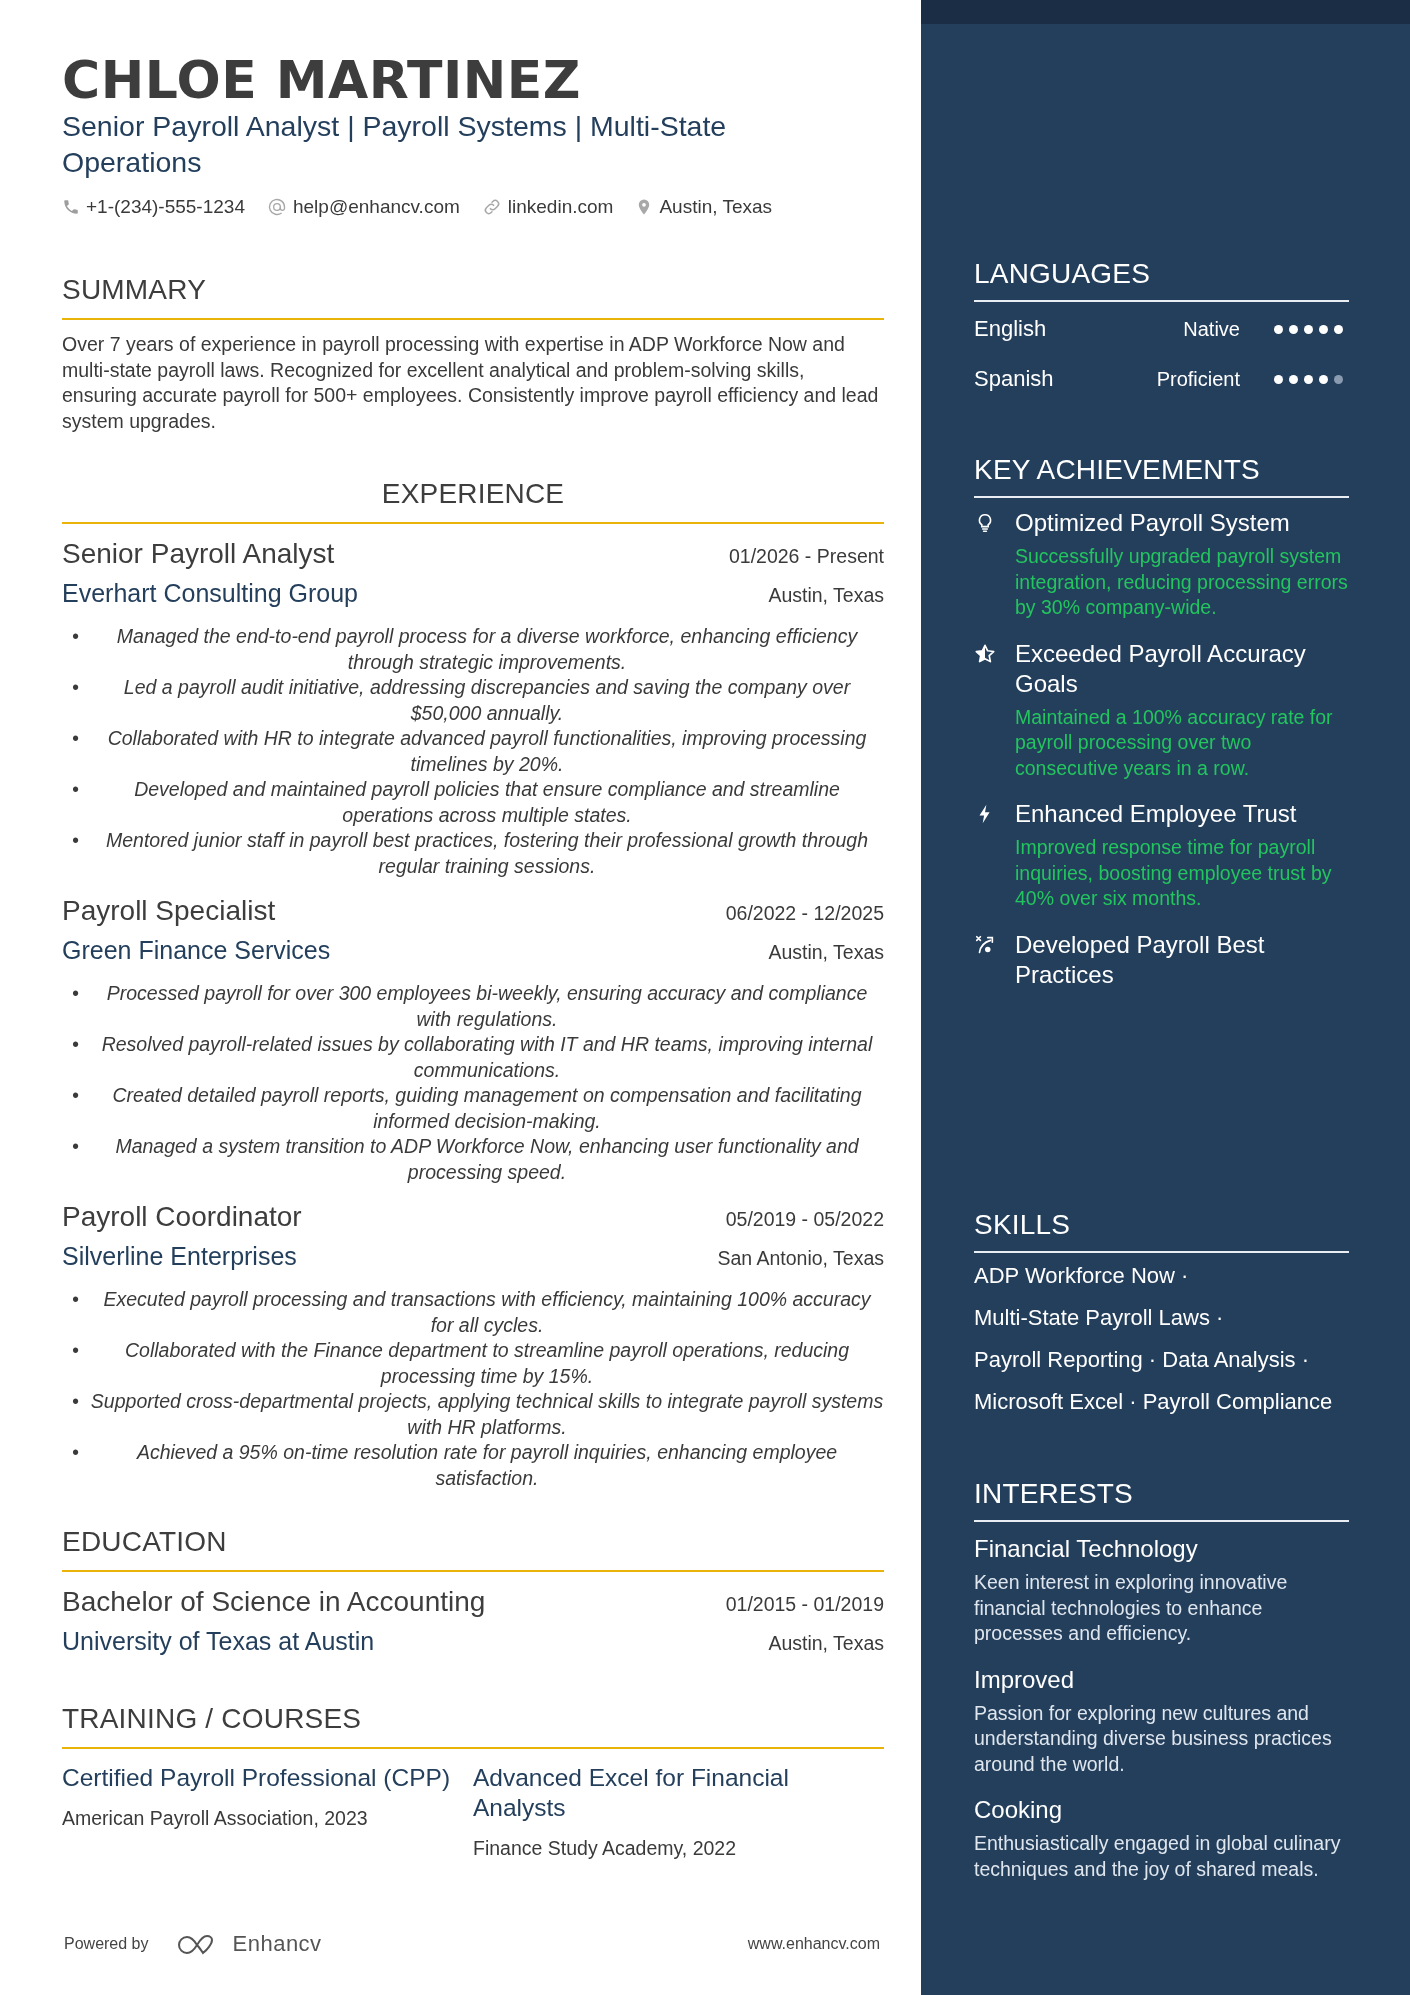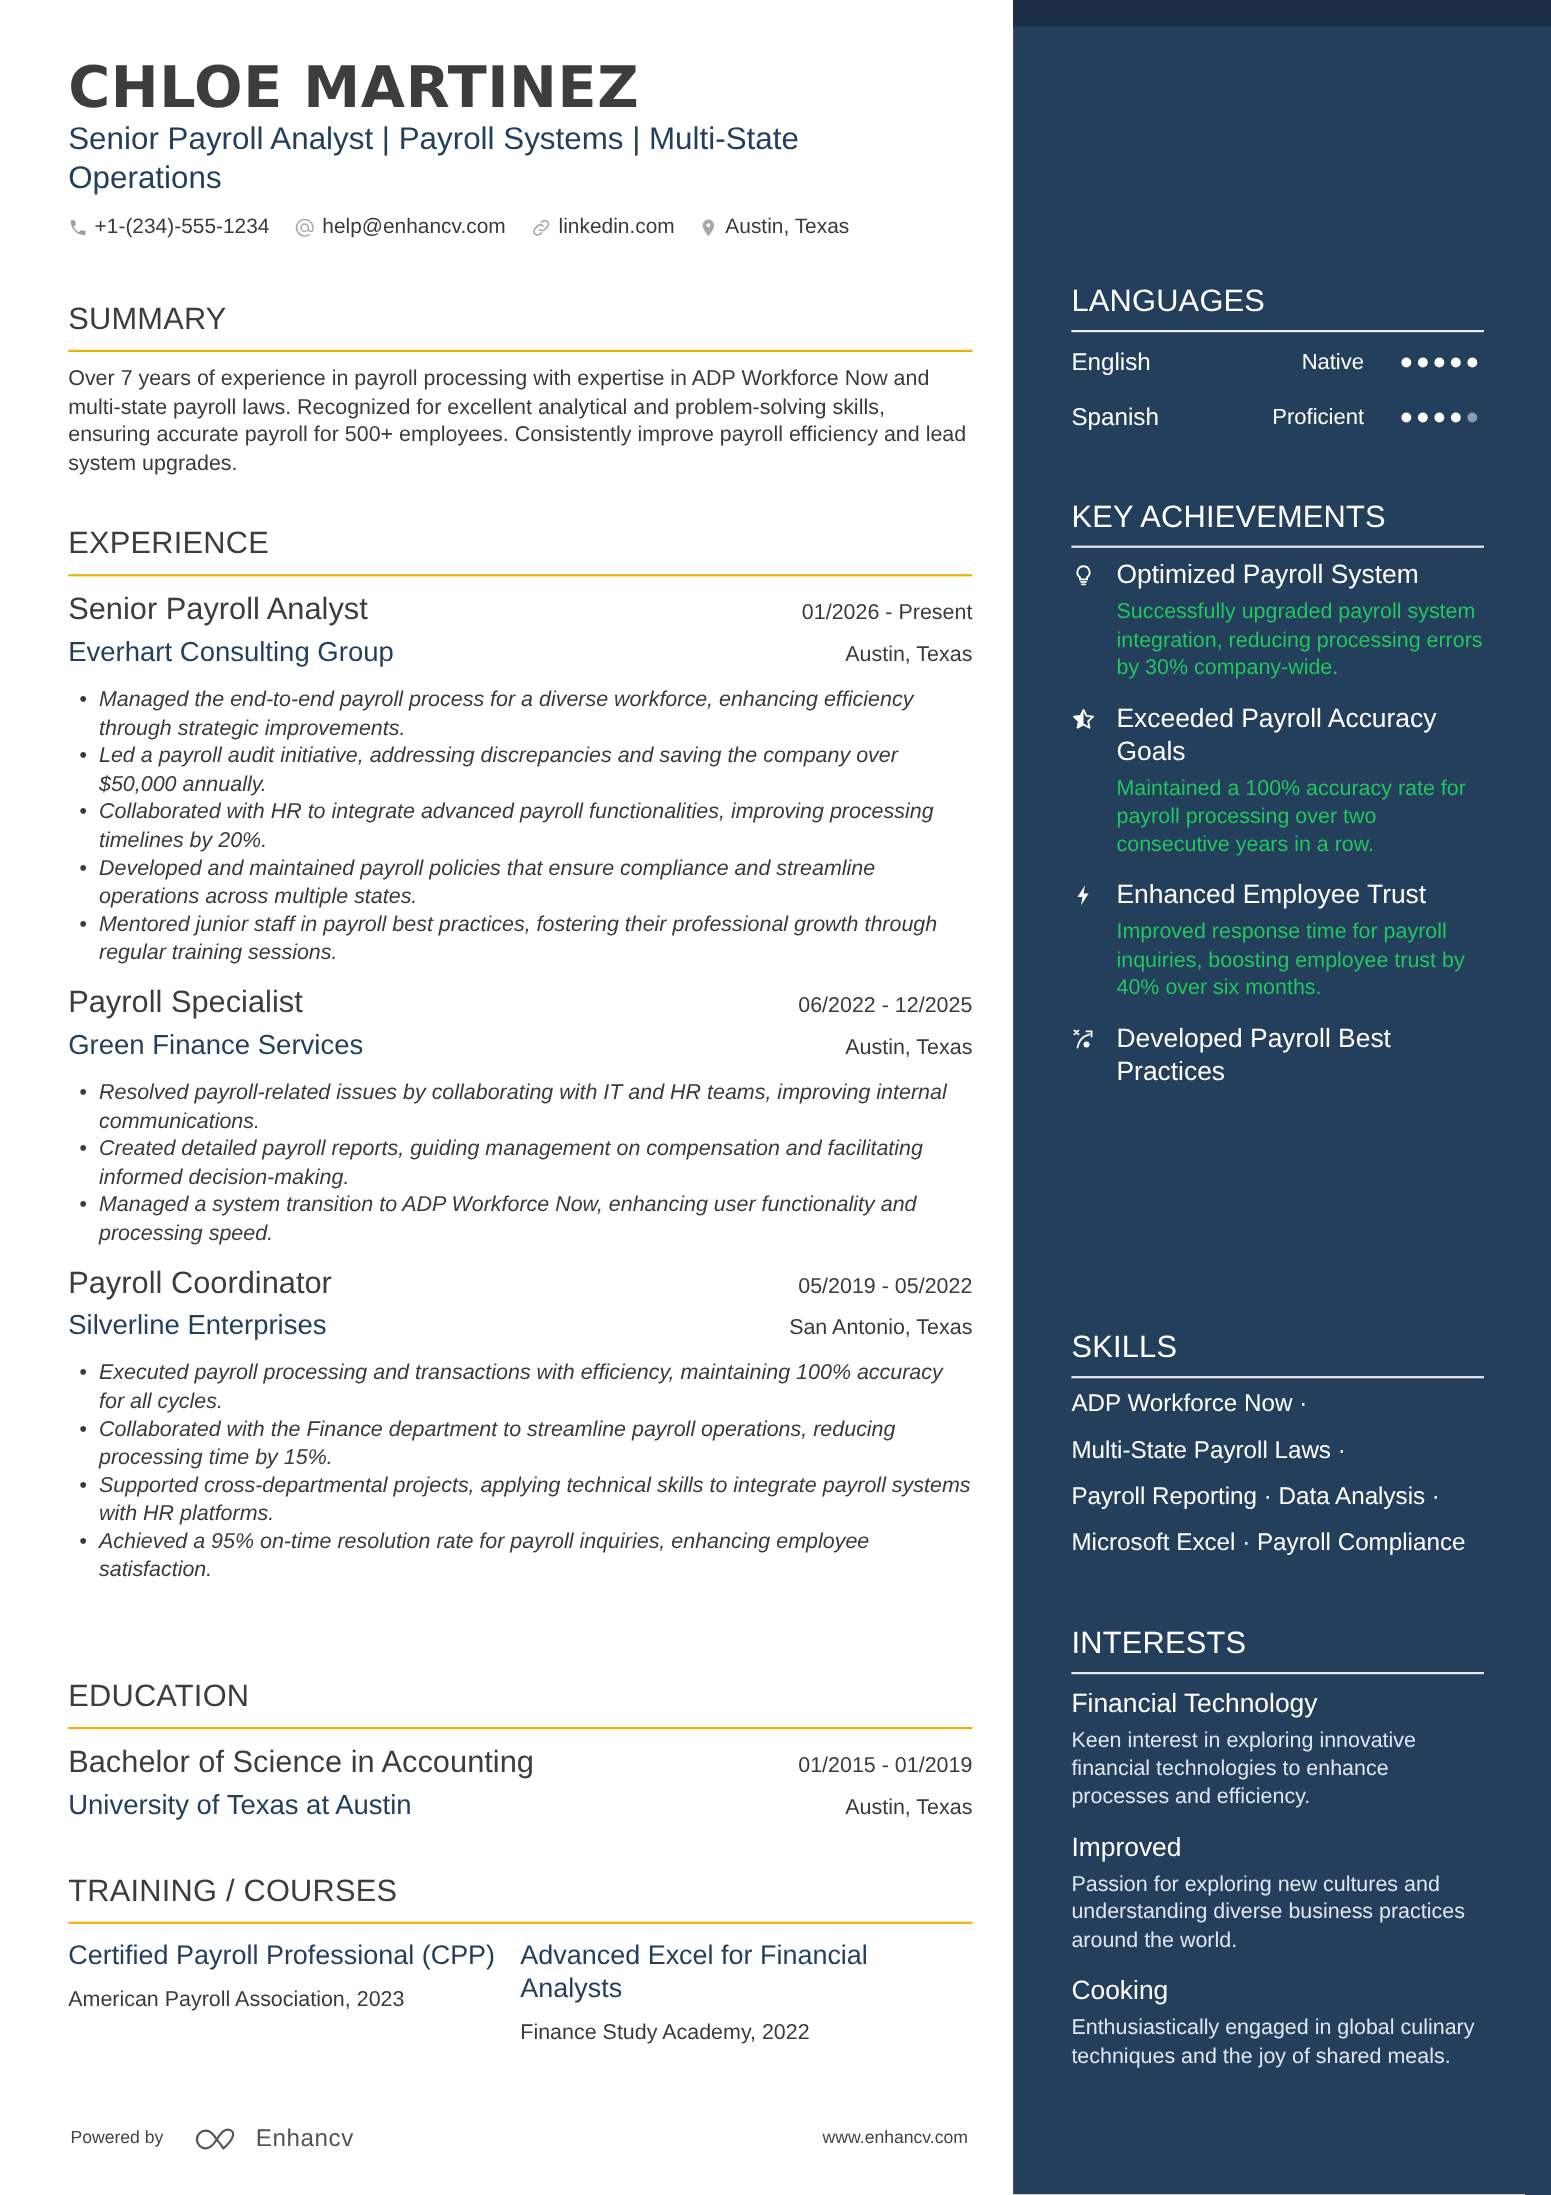--- a/index.html
+++ b/index.html
@@ -96,21 +96,21 @@
         </svg>
       <span>Austin, Texas</span>
     </div>
   </div>
 
   <div class="section" style="top:274px;">
     <div class="section-heading">SUMMARY</div>
     <div class="summary-text">Over 7 years of experience in payroll processing with expertise in ADP Workforce Now and multi-state payroll laws. Recognized for excellent analytical and problem-solving skills, ensuring accurate payroll for 500+ employees. Consistently improve payroll efficiency and lead system upgrades.</div>
   </div>
 
-  <div class="section" style="top:478px;">
+  <div class="section" style="top:478px;text-align:center;">
     <div class="section-heading">EXPERIENCE</div>
 
     <div class="entry" style="margin-top:12px;">
       <div class="entry-row">
         <div class="entry-title">Senior Payroll Analyst</div>
         <div class="entry-date">01/2026 - Present</div>
       </div>
       <div class="entry-row">
         <div class="entry-company">Everhart Consulting Group</div>
         <div class="entry-loc">Austin, Texas</div>
@@ -127,20 +127,21 @@
     <div class="entry" style="margin-top:14px;">
       <div class="entry-row">
         <div class="entry-title">Payroll Specialist</div>
         <div class="entry-date">06/2022 - 12/2025</div>
       </div>
       <div class="entry-row">
         <div class="entry-company">Green Finance Services</div>
         <div class="entry-loc">Austin, Texas</div>
       </div>
       <ul class="bullets">
+        <li>Processed payroll for over 300 employees bi-weekly, ensuring accuracy and compliance with regulations.</li>
         <li>Resolved payroll-related issues by collaborating with IT and HR teams, improving internal communications.</li>
         <li>Created detailed payroll reports, guiding management on compensation and facilitating informed decision-making.</li>
         <li>Managed a system transition to ADP Workforce Now, enhancing user functionality and processing speed.</li>
       </ul>
     </div>
 
     <div class="entry" style="margin-top:14px;">
       <div class="entry-row">
         <div class="entry-title">Payroll Coordinator</div>
         <div class="entry-date">05/2019 - 05/2022</div>

